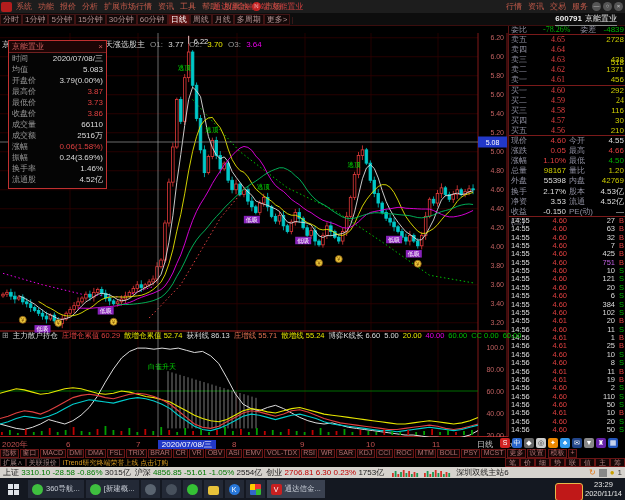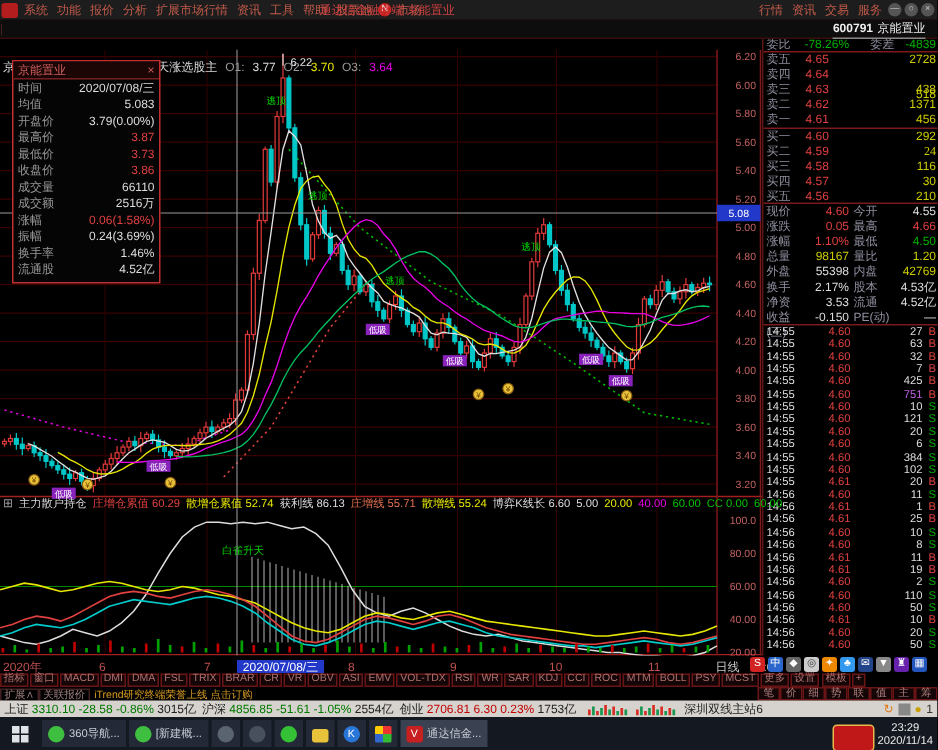--- a/index.html
+++ b/index.html
@@ -35,21 +35,21 @@
   #popup{position:absolute;left:8px;top:15px;width:97px;height:147px;background:#050505;
     border:1px solid #c03030;z-index:10;}
   #popup-title{height:11px;line-height:11px;background:#1c0505;border-bottom:1px solid #702020;
     color:#d06060;padding:0 3px;display:flex;justify-content:space-between;}
   .pp-row{display:flex;justify-content:space-between;height:11px;line-height:11px;padding:0 3px;}
   .pp-l{color:#989898;}
   
   #quote{left:508px;top:25px;width:117px;height:412px;background:#000;border-left:1px solid #5a1515;z-index:4;}
   .q-row{display:flex;height:10.1px;line-height:10.1px;padding:0 2px;box-sizing:border-box;}
   .q-row .l{width:26px;color:#8f8fa0;}
-  .q-row .v1{width:42px;text-align:left;}
+  .q-row .v1{width:42px;text-align:center;font-family:Liberation Serif, serif;}
   .q-row .v2{flex:1;text-align:right;}
   .q4 .l{width:24px;color:#8f8fa0;}
   .q4 .a{width:31px;text-align:right;}
   .q4 .l2{width:26px;text-align:left;padding-left:3px;color:#8f8fa0;}
   .q4 .b{flex:1;text-align:right;}
   .tick-row{display:flex;height:8.38px;line-height:8.38px;padding:0 2px;font-size:7.5px;}
   .tick-row .t{width:26px;color:#ddd;}
   .tick-row .p{width:30px;text-align:right;}
   .tick-row .vo{flex:1;text-align:right;}
   .tick-row .f{width:9px;text-align:right;}
@@ -116,20 +116,21 @@
         <span class="win-btn">资讯</span>
         <span class="win-btn">交易</span>
         <span class="win-btn">服务</span>
         <span class="ctrl">—</span>
         <span class="ctrl">○</span>
         <span class="ctrl">×</span>
       </span>
   </div>
 
   <div id="toolbar2" class="abs">
+    <span id="periods"><span class="tb-item">分时</span><span class="tb-item">1分钟</span><span class="tb-item">5分钟</span><span class="tb-item">15分钟</span><span class="tb-item">30分钟</span><span class="tb-item">60分钟</span><span class="tb-item active">日线</span><span class="tb-item">周线</span><span class="tb-item">月线</span><span class="tb-item">多周期</span><span class="tb-item">更多&gt;</span></span>
     <span style="color:#502020;">|</span>
     <span id="tb-stock">
       <span id="tb-code">600791</span><span id="tb-name">京能置业</span>
     </span>
   </div>
 
   <div id="chartcol" class="abs">
     <div id="chart-header">
       <span style="color:#dddddd">京能置业(日线 前复权)</span>
       <span style="color:#2080ff">●</span>

